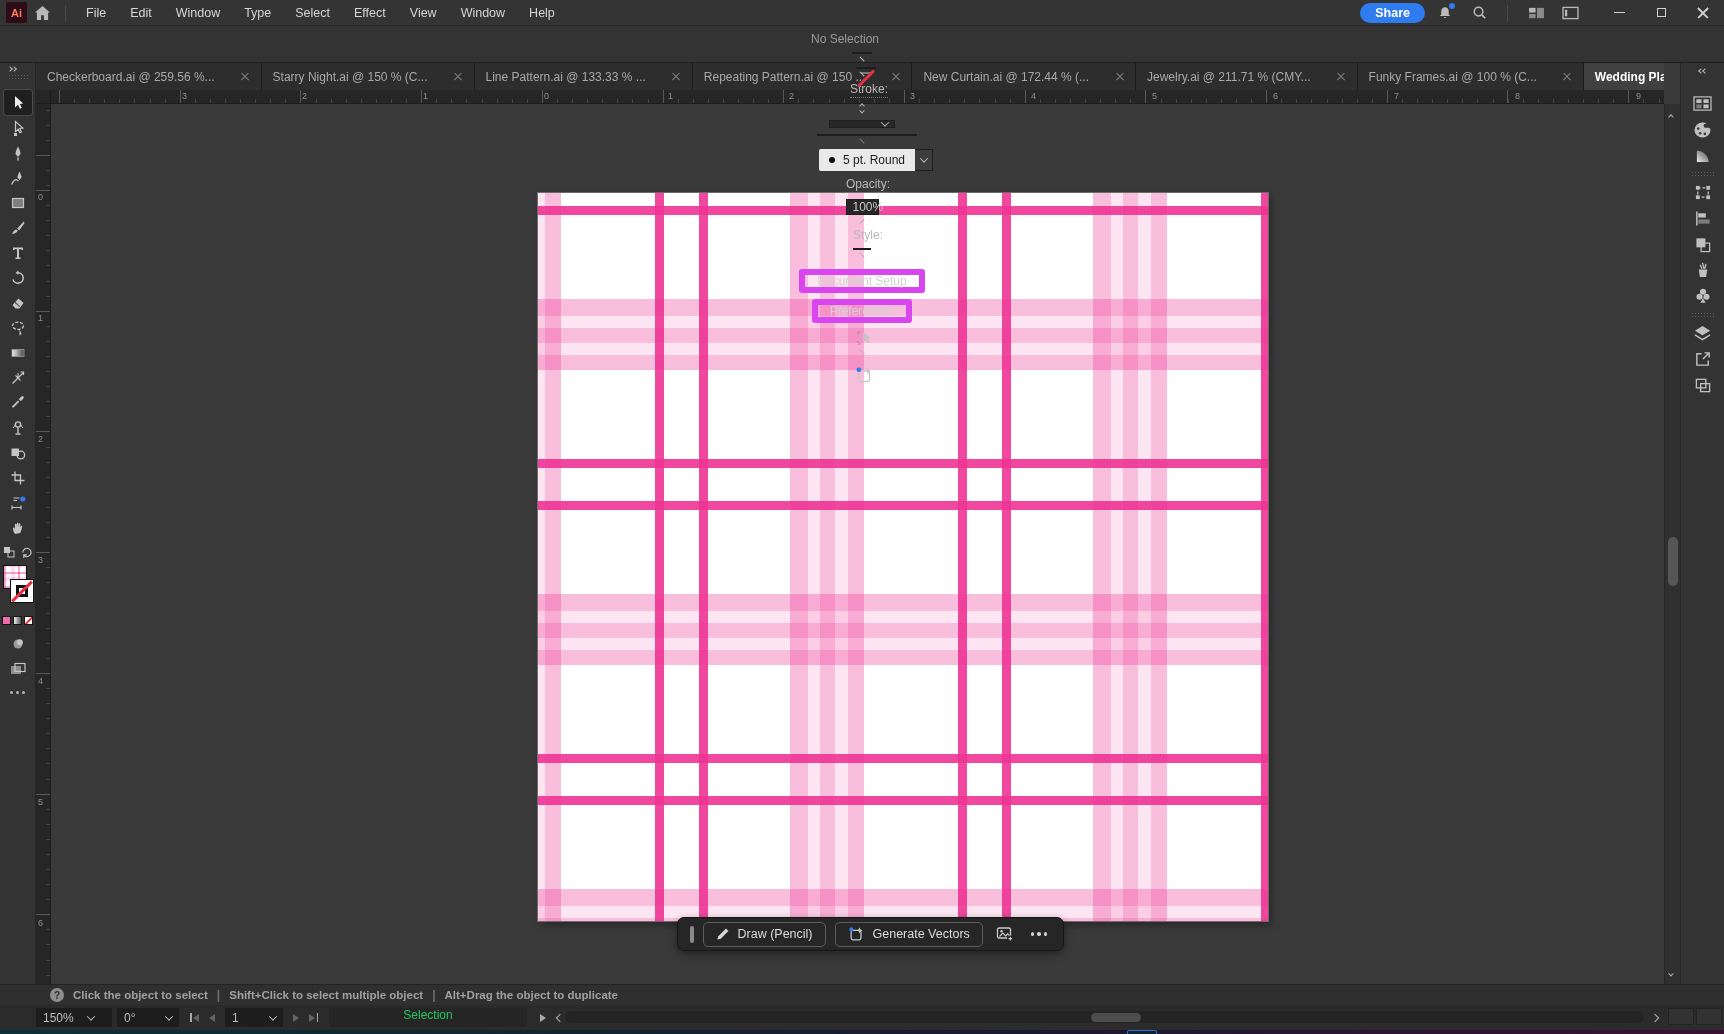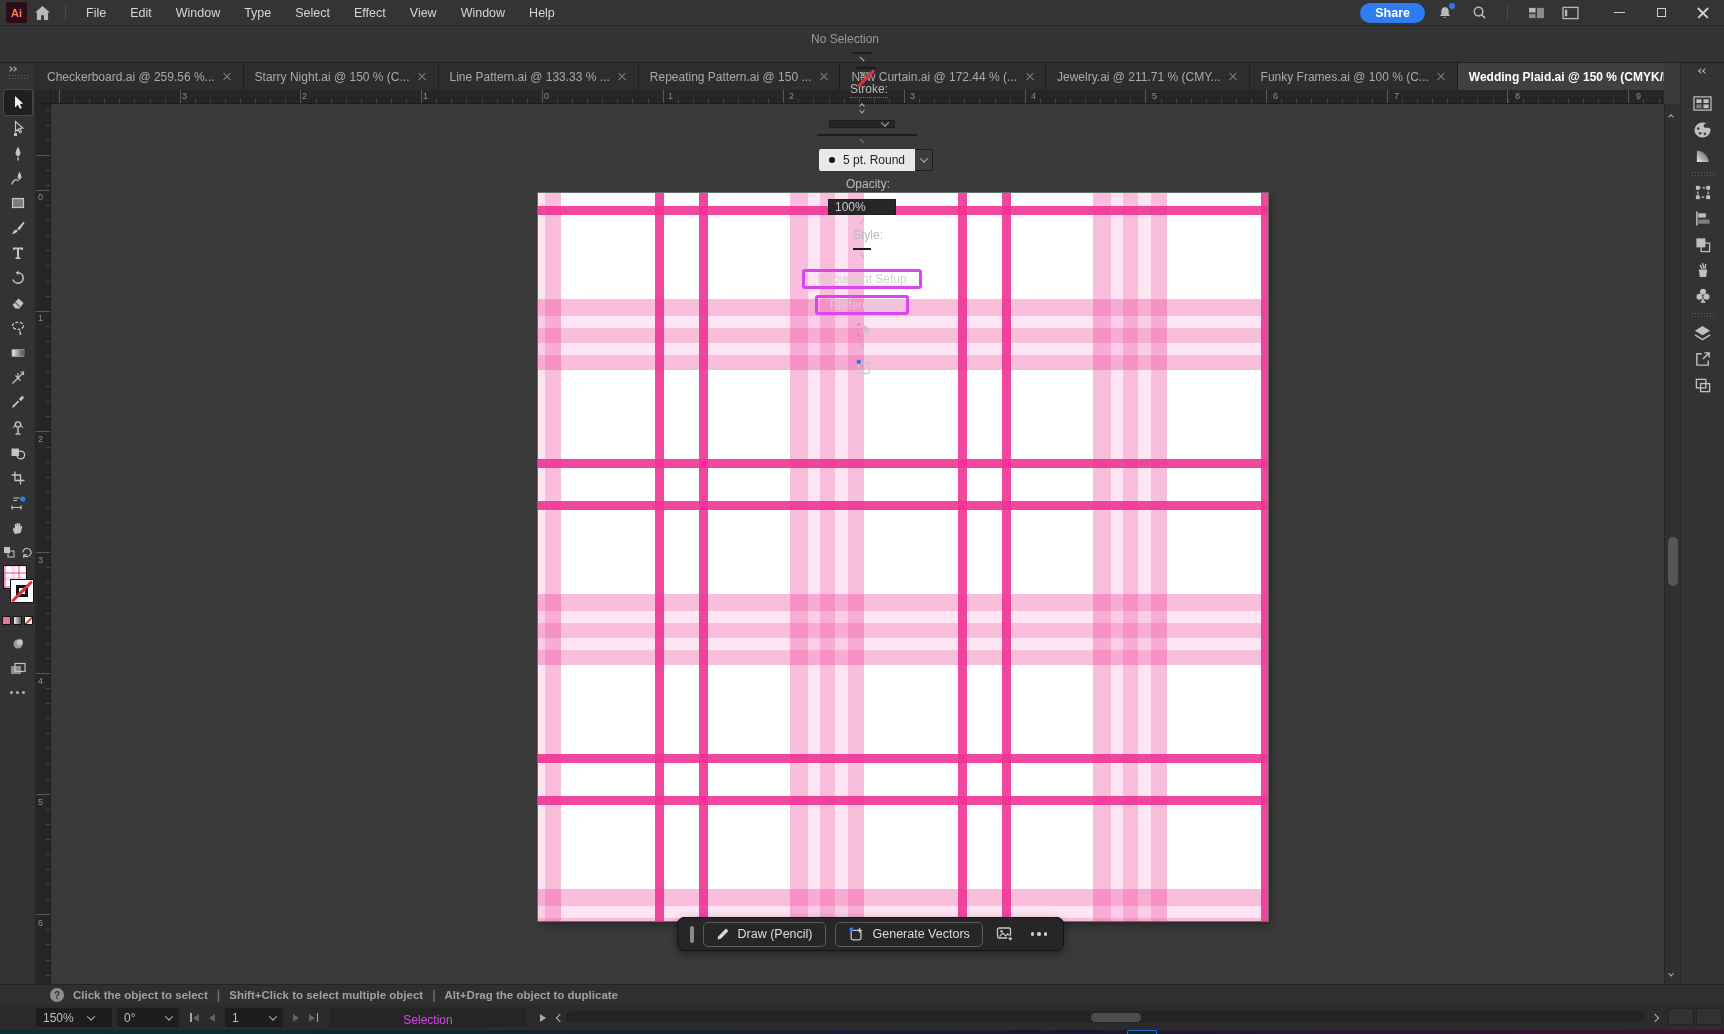--- a/index.html
+++ b/index.html
@@ -52,21 +52,21 @@
   .chev.sm{ width:4px; height:4px; }
   .cb-label{ color:#b9b9b9; border-bottom:1px dotted #777; padding-bottom:1px; }
   .cb-plain{ color:#b9b9b9; }
   .dark-box{ background:#272727; border:1px solid #1e1e1e; height:22px; display:flex; align-items:center; padding:0 6px; gap:5px; }
   .stepper{ display:flex; flex-direction:column; justify-content:center; gap:2px; height:22px; padding:0 3px; }
   .width-profile{ width:100px; height:20px; background:linear-gradient(#6e6e6e,#5a5a5a); border:1px solid #1e1e1e; }
   .brush-box{ background:#e9e9e9; color:#1d1d1d; height:22px; display:flex; align-items:center; gap:8px;
       padding:0 10px; font-size:12px; border-radius:2px 0 0 2px; }
   .dot{ width:6px; height:6px; border-radius:50%; background:#111; display:inline-block; }
   .chev-cell{ width:18px; height:22px; display:flex; align-items:center; justify-content:center; background:#3d3d3d; border:1px solid #1e1e1e; border-left:none; }
-  .cb-btn{ border:3px solid #d946ef; border-radius:3px; height:24px; padding:0 12px; display:flex;
+  .cb-btn{ border:6px solid #d946ef; border-radius:3px; height:24px; padding:0 12px; display:flex;
       align-items:center; color:#d2d2d2; font-size:12px; background:transparent; }
   .vsep{ width:1px; height:24px; background:#232323; margin:0 4px; }
 
   
   .left-rail{ position:absolute; left:0; top:63px; bottom:50px; width:36px; background:#333333;
       border-right:1px solid #262626; display:flex; flex-direction:column; align-items:center; z-index:20; }
   .rail-top{ height:27px; width:100%; display:flex; flex-direction:column; align-items:flex-start; padding:4px 0 0 8px; gap:3px; }
   .dbl-chev{ display:flex; }
   .grip-h{ width:22px; height:5px; background-image:radial-gradient(#636363 0.9px, transparent 1px); background-size:3px 3px; }
   .tool{ width:28px; height:25px; display:flex; align-items:center; justify-content:center; position:relative; }
@@ -82,21 +82,21 @@
   .mini.c1{ background:#f06daa; }
   .mini.c2{ background:linear-gradient(90deg,#eee,#555); }
   .mini.c3{ background:#fff; position:relative; overflow:hidden; }
   .mini.c3::after{ content:""; position:absolute; left:-2px; right:-2px; top:3px; height:1.6px; background:#e2323e; transform:rotate(-45deg); }
   .ellipsis{ display:flex; gap:3px; margin-top:10px; }
   .ellipsis i{ width:3px; height:3px; border-radius:50%; background:#b5b5b5; }
 
   
   .tabbar{ position:absolute; left:36px; top:63px; height:27px; right:60px; background:#232323;
       display:flex; align-items:stretch; overflow:hidden; z-index:10; }
-  .tab{ display:flex; align-items:center; gap:8px; padding:0 11px; background:#2d2d2d;
+  .tab{ display:flex; align-items:center; gap:26px; padding:0 11px; background:#2d2d2d;
       border-right:1px solid #1c1c1c; color:#a9a9a9; font-size:12px; white-space:nowrap; }
   .tab.active{ background:#404040; color:#ffffff; font-weight:bold; }
   .tab-close{ width:9px; height:9px; position:relative; opacity:.8; }
   .tab-close::before,.tab-close::after{ content:""; position:absolute; left:-0.5px; top:4px; width:10px; height:1.3px; background:#9b9b9b; }
   .tab-close::before{ transform:rotate(45deg); } .tab-close::after{ transform:rotate(-45deg); }
 
   
   .ruler-corner{ position:absolute; left:36px; top:90px; width:15px; height:14px; background:#262626; border-right:1px solid #1c1c1c; border-bottom:1px solid #1c1c1c; z-index:9;}
   .ruler-h{ position:absolute; left:51px; top:90px; width:1613px; height:14px; background:#262626;
       border-bottom:1px solid #1c1c1c; z-index:9; overflow:hidden;
@@ -166,21 +166,21 @@
   .hint{ color:#a0a0a0; font-weight:bold; font-size:11.5px; }
   .hint-sep{ color:#6f6f6f; font-weight:bold; }
   .statusbar{ top:auto; bottom:4px; height:25px; background:#2b2b2b; gap:5px; padding-left:36px; z-index:30; }
   .st-box{ background:#1d1d1d; height:19px; display:flex; align-items:center; padding:0 7px; gap:14px; color:#bdbdbd; }
   .nav-ctl{ display:flex; align-items:center; gap:10px; margin:0 6px; }
   .tri{ width:0; height:0; border-top:4.5px solid transparent; border-bottom:4.5px solid transparent; display:inline-block; }
   .tri.r{ border-left:6px solid #a9a9a9; } .tri.l{ border-right:6px solid #a9a9a9; }
   .tri.dim{ opacity:.45; }
   .bar-end{ width:1.5px; height:9px; background:#a9a9a9; display:inline-block; }
   .end-grp{ display:flex; align-items:center; gap:1.5px; }
-  .tool-status{ background:#252525; height:19px; width:198px; display:flex; align-items:flex-end; justify-content:center; color:#d946ef; }
+  .tool-status{ background:#252525; height:19px; width:198px; display:flex; align-items:flex-start; justify-content:center; color:#22c55e; }
   .h-scroll{ position:absolute; left:565px; right:80px; bottom:7px; height:12px; background:#242424; border-radius:6px; }
   .h-scroll .thumb{ position:absolute; left:526px; top:1.5px; width:50px; height:9px; background:#4d4d4d; border-radius:5px; }
   .corner-box{ position:absolute; bottom:5px; width:26px; height:17px; background:#323232; border:1px solid #232323; }
   .os-strip{ position:absolute; left:0; right:0; bottom:0; height:4px;
       background:linear-gradient(90deg,#0c3038 0%,#112530 30%,#1c1830 62%,#391233 100%); z-index:40; }
   .os-app{ position:absolute; left:1127px; bottom:0; width:30px; height:4px; border:1px solid #2f6fd0; border-bottom:none; border-radius:2px 2px 0 0; background:#123; z-index:41; }
 
   svg{ overflow:visible; }
 </style>
 </head>
@@ -267,21 +267,21 @@
   <div style="display:flex; margin-left:28px;">
     <div class="brush-box">
       <span class="dot"></span>
       <span>5 pt. Round</span>
     </div>
     <div class="chev-cell">
         <span class="chev"></span>
       </div>
   </div>
   <span class="cb-label" style="margin-left:12px;">Opacity:</span>
-  <div class="dark-box" style="width:68px;">
+  <div class="dark-box" style="width:33px;">
     <span>100%</span>
   </div>
   <span class="chev right"></span>
   <span class="cb-plain" style="margin-left:12px;">Style:</span>
   <div class="swatch" style="width:18px; height:18px; background:#e9e9e9;"></div>
   <span class="chev"></span>
   <div class="vsep" style="margin-left:10px;"></div>
   <button class="cb-btn">Document Setup</button>
   <button class="cb-btn">Preferences</button>
   <div class="iconbtn" style="margin-left:6px;">

